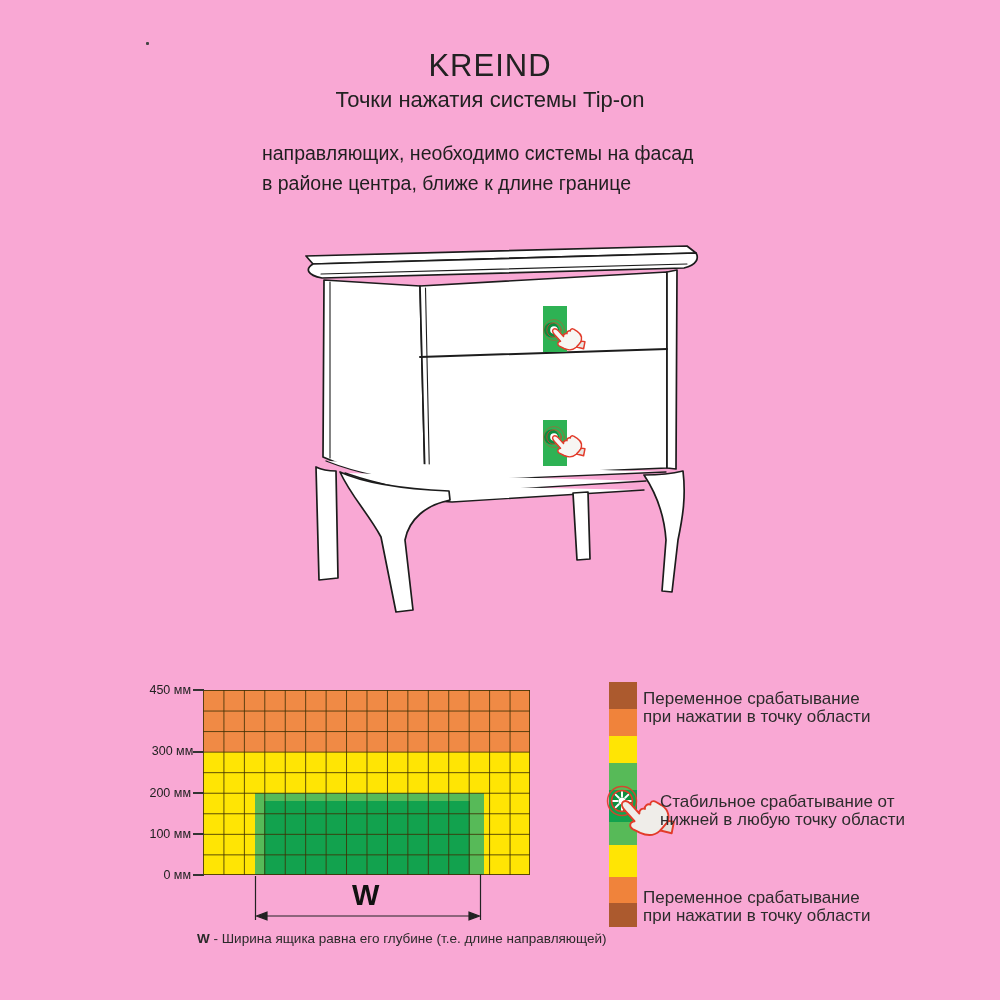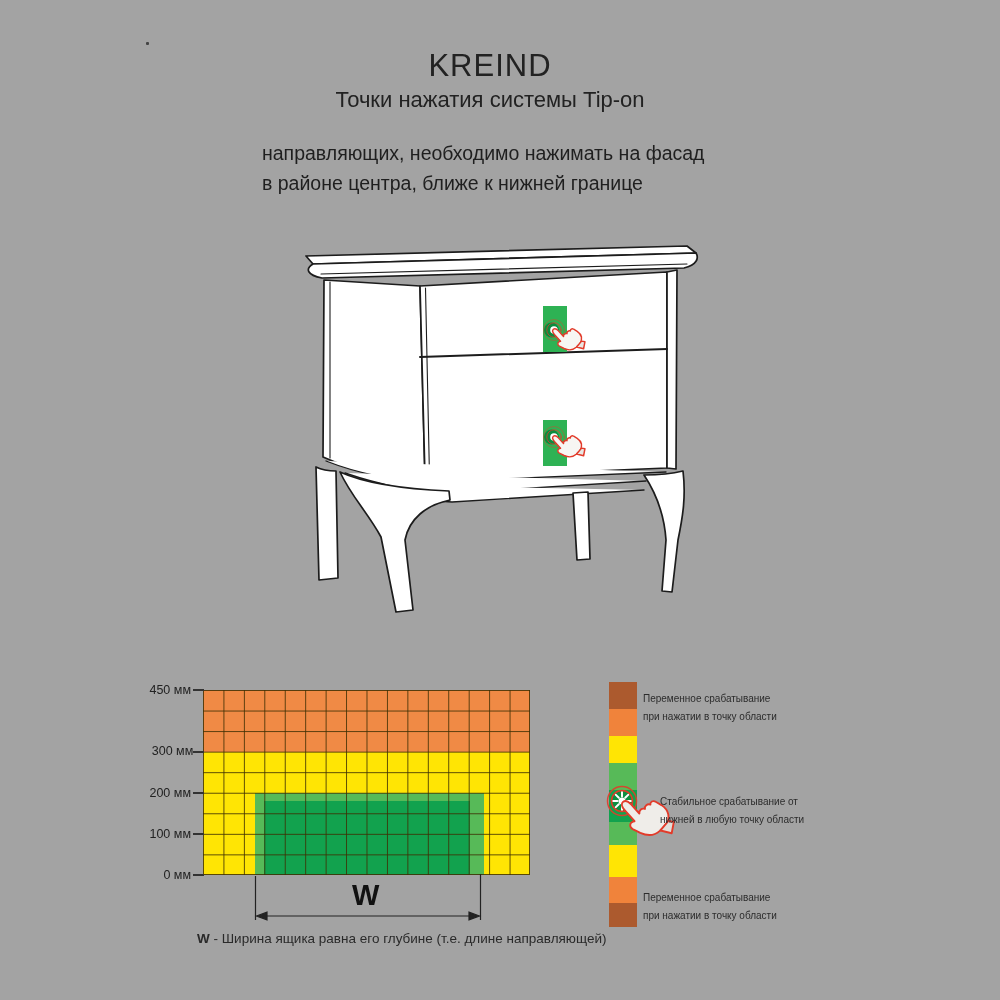--- a/index.html
+++ b/index.html
@@ -1,16 +1,16 @@
 <!DOCTYPE html>
 <html><head>
 <meta charset="utf-8">
 <style>
   html,body{margin:0;padding:0;background:#fff;}
-  .page{position:relative;width:1000px;height:1000px;background:#a3a3a3;overflow:hidden;
+  .page{position:relative;width:1000px;height:1000px;background:#f9a8d4;overflow:hidden;
         font-family:"Liberation Sans","DejaVu Sans",sans-serif;color:#1c1c1c;}
   .abs{position:absolute;}
   .brand{left:0;top:48px;width:980px;text-align:center;font-size:31px;letter-spacing:1px;color:#222;}
   .subtitle{left:0;top:87px;width:980px;text-align:center;font-size:22px;color:#222;}
   .intro{left:262px;top:139px;font-size:19.5px;line-height:29.5px;color:#1f1f1f;}
   .stray-dot{left:146px;top:42px;width:3px;height:3px;background:#444;border-radius:1px;}
   .cabinet-svg{left:250px;top:240px;}
   
   .chart{left:203px;top:690px;width:327px;height:185px;}
   .z{position:absolute;}
@@ -21,35 +21,35 @@
      border-right:1px solid rgba(62,47,3,.85);
      border-bottom:1px solid rgba(62,47,3,.85);}
   .tick-label{width:55px;text-align:right;font-size:12.5px;color:#222;line-height:14px;}
   .tick-mark{width:11px;height:1.5px;background:#333;}
   .w-label{font-size:29px;font-weight:bold;color:#111;}
   .caption{left:153px;top:931px;font-size:13.5px;color:#2a2a2a;margin-left:44px;}
   .caption b{font-weight:bold;}
   
   .legend-strip{left:609px;top:682px;width:28px;}
   .seg{width:28px;}
-  .legend-item{font-size:10px;line-height:17.5px;color:#2c2c2c;}
+  .legend-item{font-size:17px;line-height:17.5px;color:#2c2c2c;}
 </style>
 </head>
 <body>
 
 <div class="page">
 
   <div class="abs stray-dot"></div>
 
   <div class="abs brand">KREIND</div>
   <div class="abs subtitle">Точки нажатия системы Tip-on</div>
 
   <div class="abs intro">
-    <div>направляющих, необходимо нажимать на фасад</div>
-    <div>в районе центра, ближе к нижней границе</div>
+    <div>направляющих, необходимо системы на фасад</div>
+    <div>в районе центра, ближе к длине границе</div>
   </div>
 
   <svg class="abs cabinet-svg" width="500" height="400" viewBox="0 0 500 400" fill="none" stroke-linejoin="round" stroke-linecap="round">
     <g stroke="#1c1c1c" stroke-width="1.7" fill="#ffffff">
 
       <path d="M56,16 L437,6 L446,13 L63,24 Z"></path>
       <path d="M63,24 C55,29 57,35 72,38 L434,28 C447,25 449,18 446,13 L63,24 Z"></path>
       <path stroke-width="1.1" d="M71,34 L437,24"></path>
 
       <path d="M74,40 L170,46 L175,238 C132,236 97,228 73,217 Z"></path>

